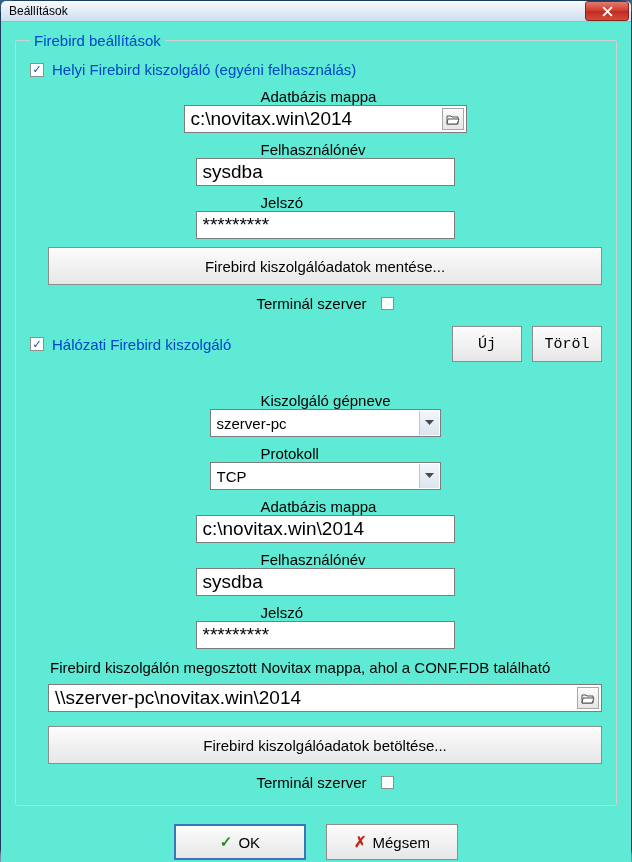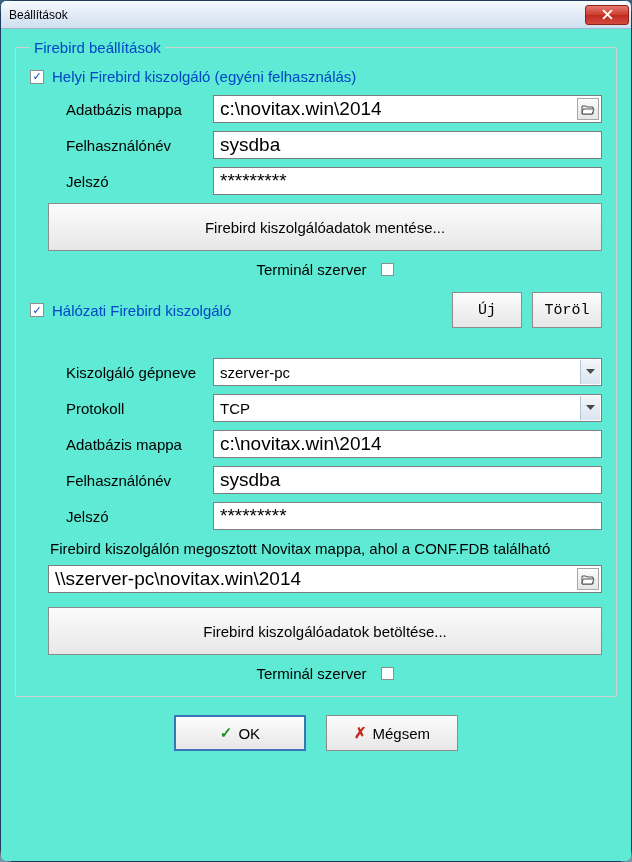--- a/index.html
+++ b/index.html
@@ -63,20 +63,21 @@
   }
   fieldset.groupbox > legend {
     color: #0046c8;
     font-size: 15px;
     padding: 0 4px;
   }
   .row {
     display: flex;
     align-items: center;
     margin-bottom: 8px;
+    flex-direction: column;
   }
   .chk-row {
     display: flex;
     align-items: center;
     gap: 8px;
     margin-bottom: 10px;
     color: #0046c8;
     font-size: 15px;
   }
   .chk {
@@ -115,21 +116,21 @@
     top: 3px;
     width: 22px; height: 22px;
     border: 1px solid #a7a7a7;
     background: linear-gradient(to bottom, #fcfcfc, #e6e6e6);
     display: flex; align-items: center; justify-content: center;
     cursor: default;
   }
   .folder-btn svg { width: 14px; height: 11px; }
   .wide-button {
     width: 100%;
-    height: 48px;
+    height: 38px;
     background: linear-gradient(to bottom, #fcfcfc, #e7e7e7);
     border: 1px solid #8d8d8d;
     font-size: 15px;
     font-family: inherit;
     cursor: default;
   }
   .term-row {
     display: flex;
     justify-content: center;
     align-items: center;

